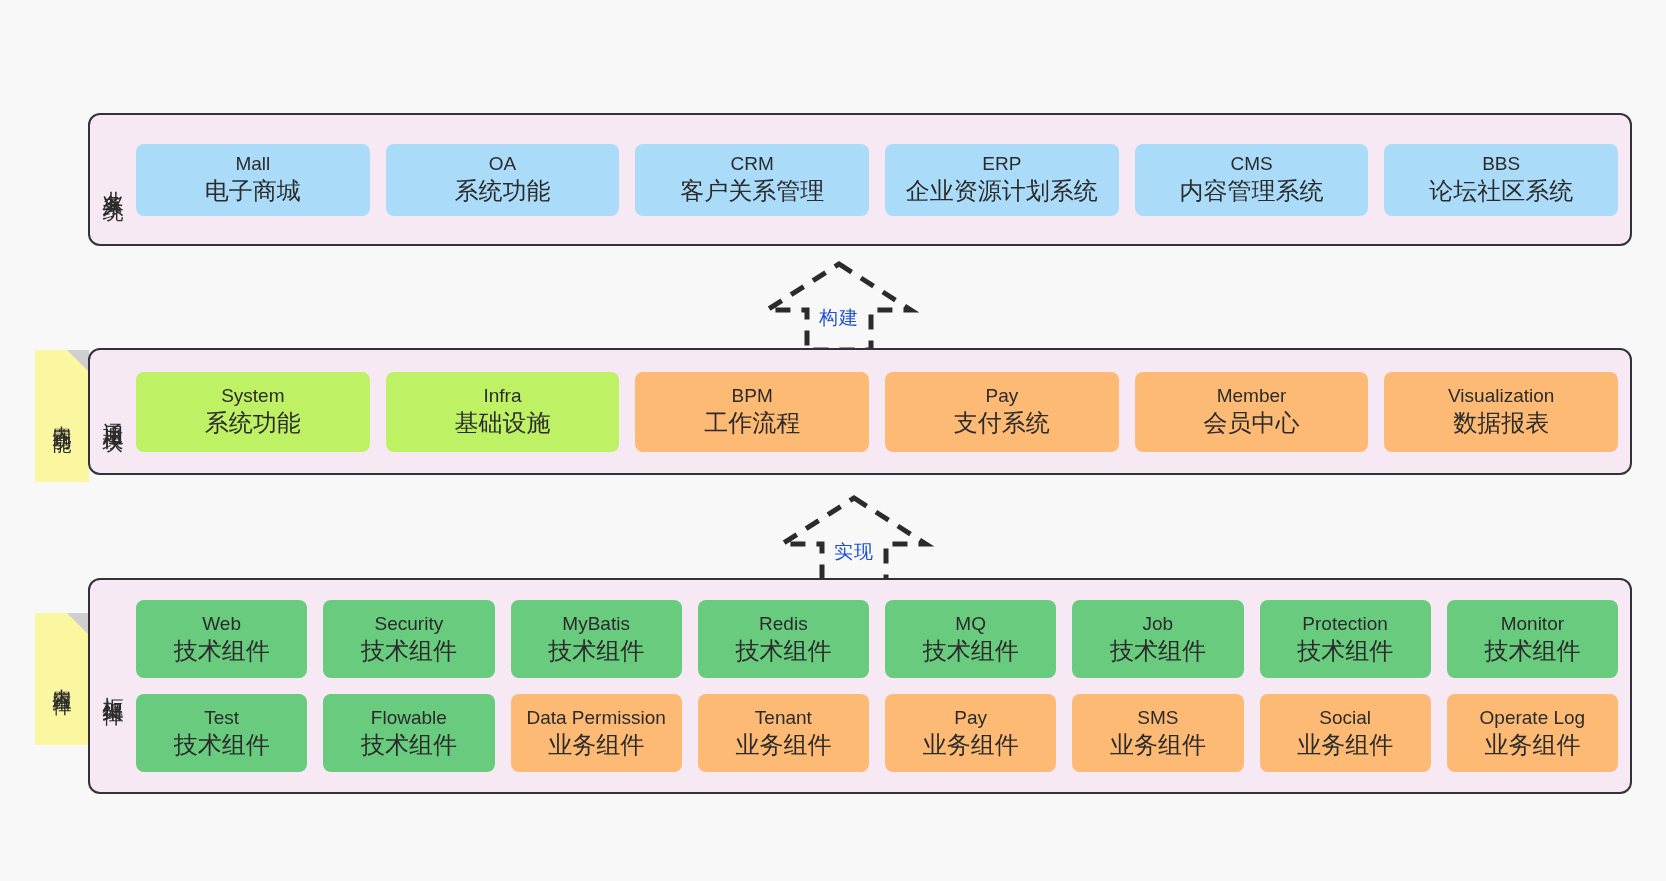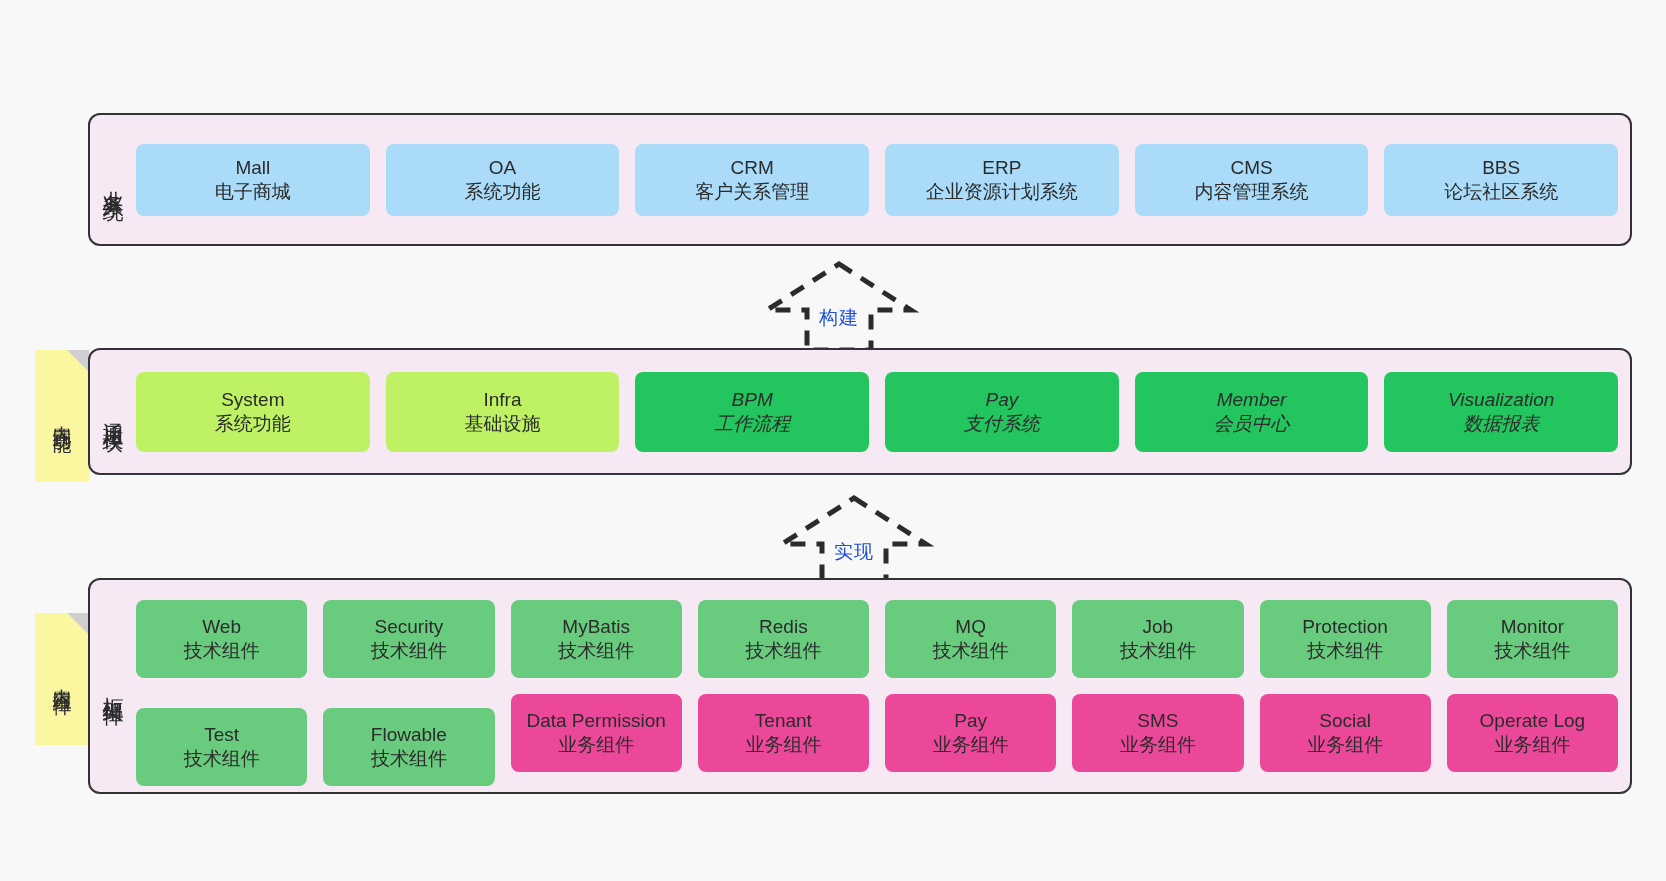--- a/index.html
+++ b/index.html
@@ -61,28 +61,28 @@
     display: flex;
     flex-direction: column;
     align-items: center;
     justify-content: center;
     text-align: center;
     color: #2b2b2b;
     line-height: 1.26;
     padding: 4px 6px;
   }
   .cell .en { font-size: 19px; }
-  .cell .cn { font-size: 19px; }
+  .cell .cn { font-size: 24px; }
 
   
   .c-blue        { background: #aadcfa; }
   .c-red         { background: #bef264; }
-  .c-pink        { background: #22c55e; font-style: italic; }
-  .c-green       { background: #69cb7e; margin-top: 14px; }
-  .c-greenlight  { background: #ec4899; }
+  .c-pink        { background: #fdba74; }
+  .c-green       { background: #69cb7e; }
+  .c-greenlight  { background: #fdba74; }
 
   
   #layer-business { left: 88px;  top: 113px; width: 1544px; height: 133px; }
   #layer-business .cell { height: 72px; }
 
   #layer-common   { left: 88px;  top: 348px; width: 1544px; height: 127px; }
   #layer-common .cell { height: 80px; }
 
   #layer-framework{ left: 88px;  top: 578px; width: 1544px; height: 216px; }
   #layer-framework .cell { height: 78px; }

